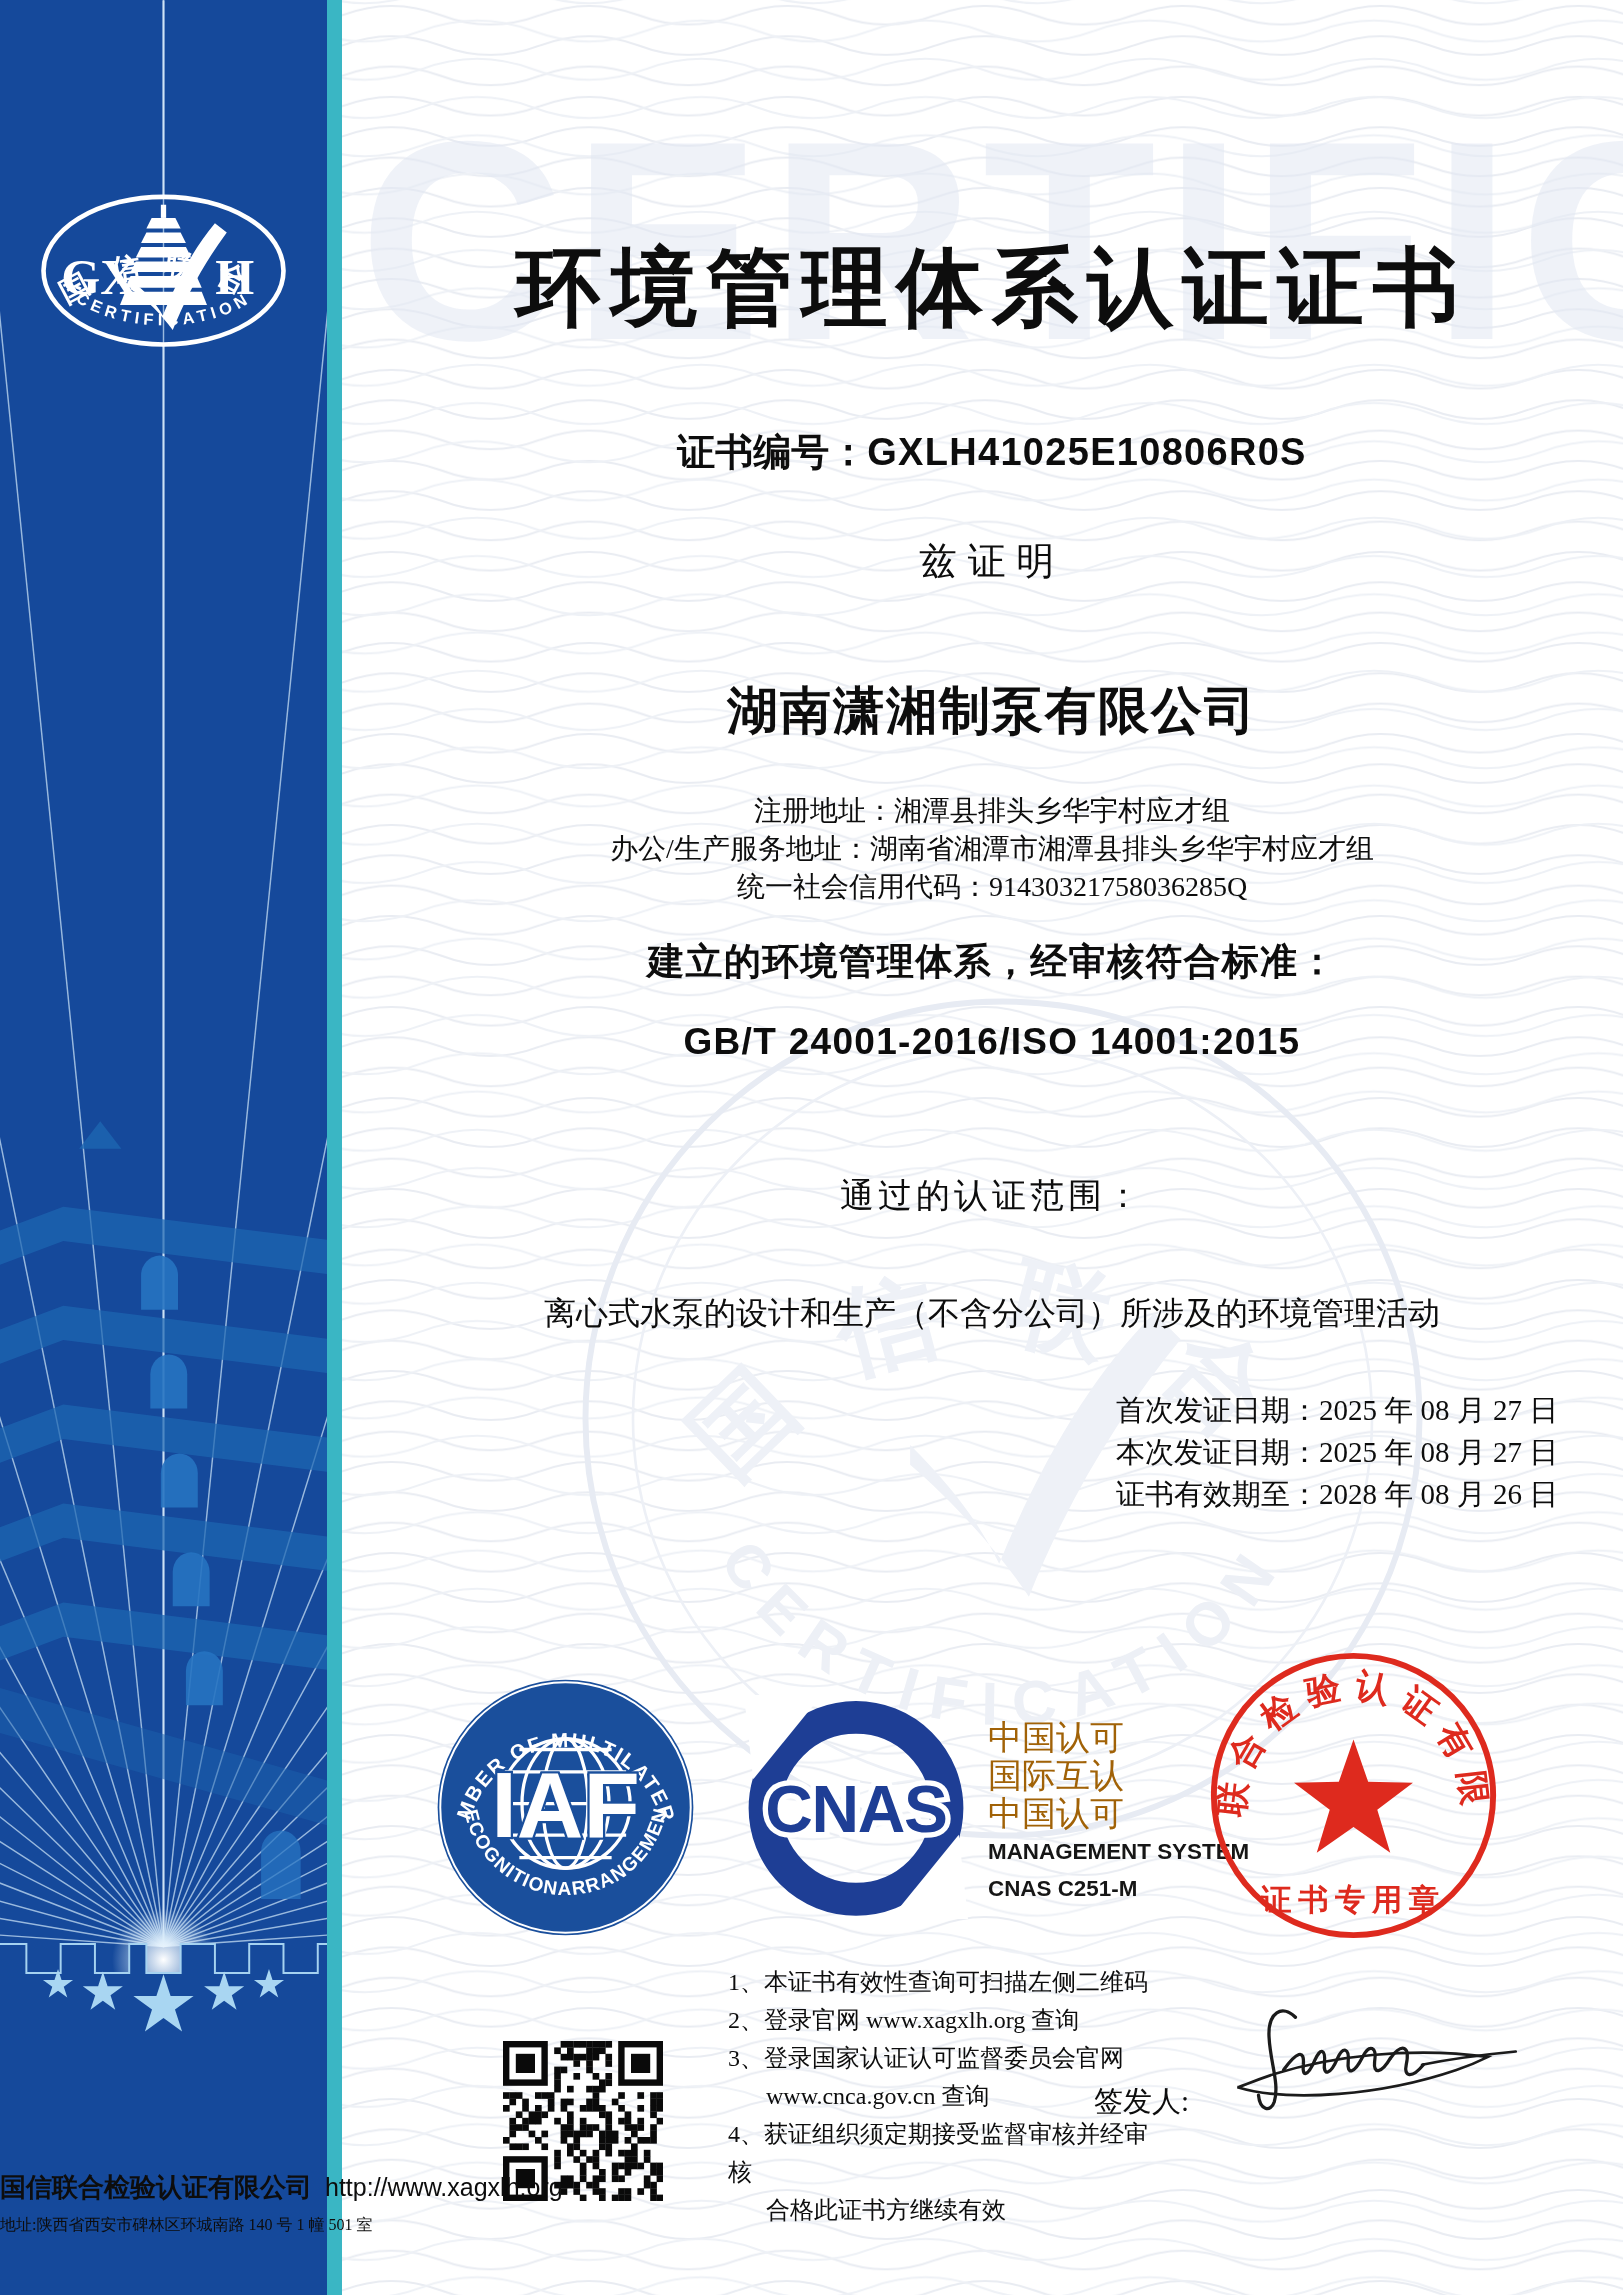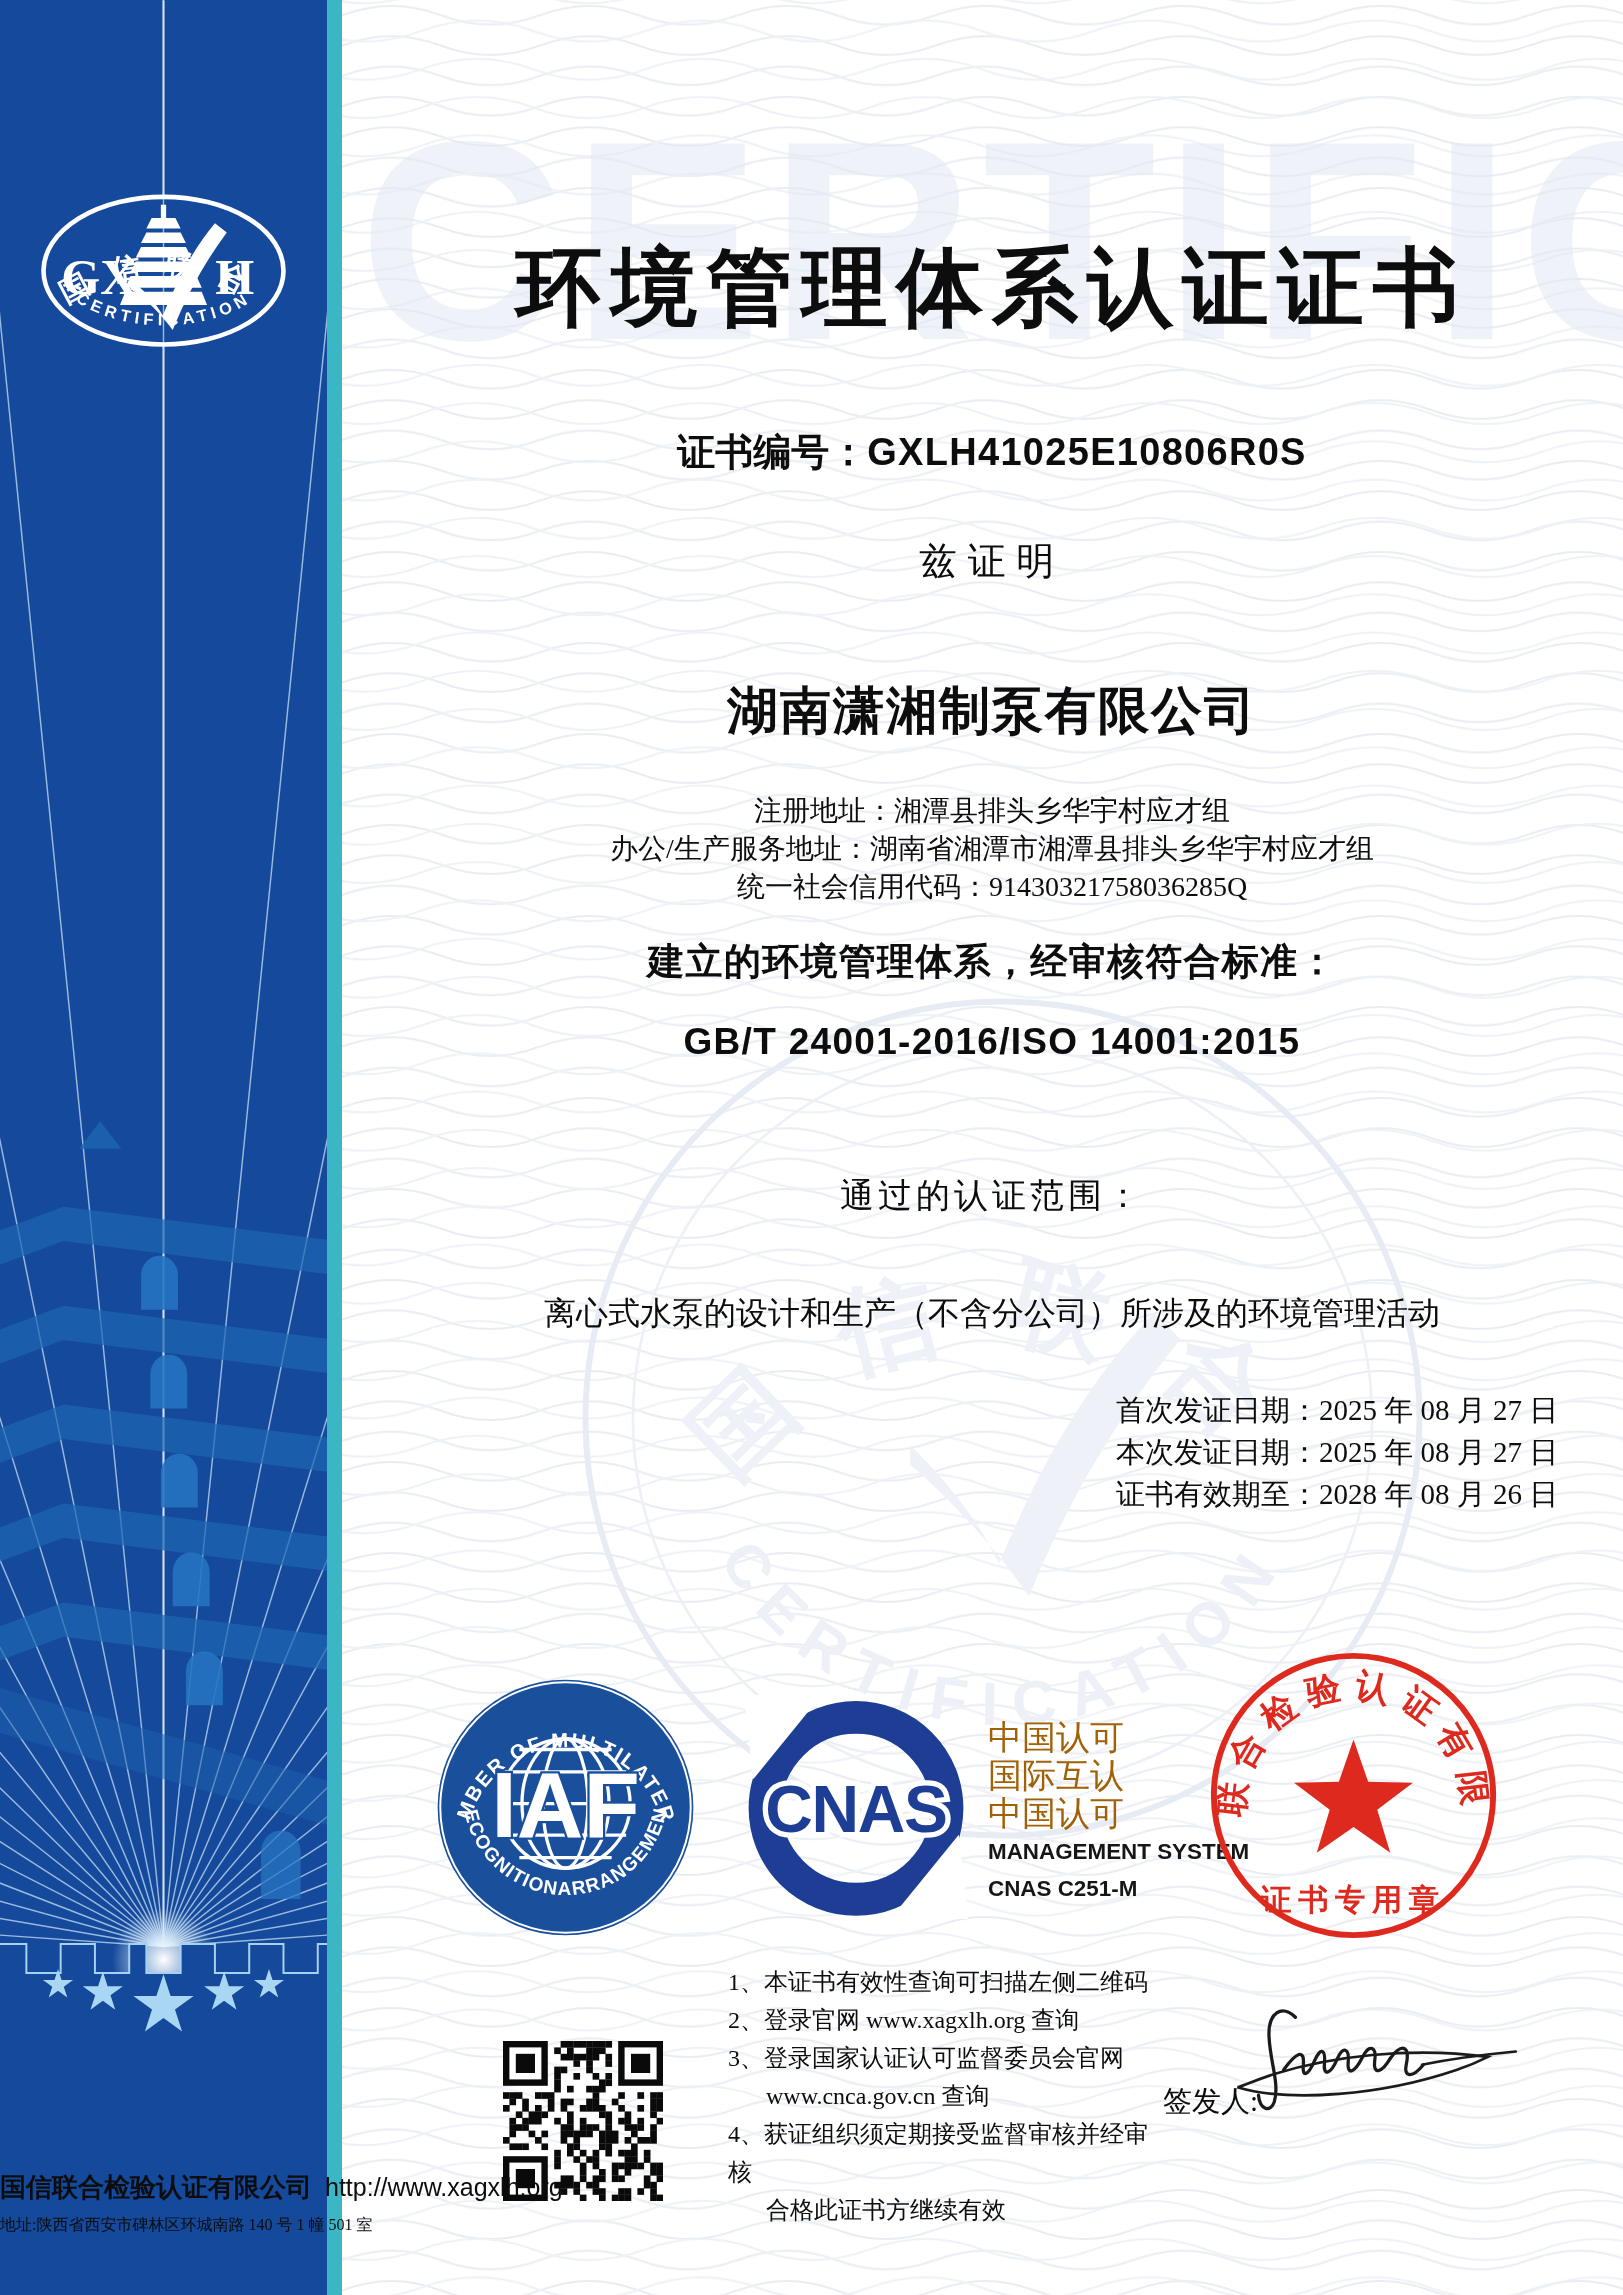--- a/index.html
+++ b/index.html
@@ -26,21 +26,21 @@
   #std-intro{left:0;right:0;top:937px;font-size:37px;font-weight:800;letter-spacing:1.3px;z-index:2;}
   #std-line{left:0;right:0;top:1021px;font-size:37px;font-weight:600;letter-spacing:1.3px;z-index:2;}
   #scope-label{left:0;right:0;top:1173px;font-size:34px;letter-spacing:4px;z-index:2;}
   #scope-text{left:0;right:0;top:1292px;font-size:32px;z-index:2;}
   #dates-block{left:765px;top:1381px;text-align:left;font-size:29px;line-height:42px;z-index:2;margin-top:8px;}
   #cnas-caption{left:988px;top:1719px;text-align:left;z-index:2;}
   #cnas-caption .zh{font-family:Liberation Serif, serif;font-size:34px;line-height:38px;color:#a16207;}
   #cnas-caption .en{font-size:22.4px;line-height:37px;font-weight:800;color:#161616;}
   #notes-block{left:728px;top:1963px;width:422px;text-align:left;font-size:24px;line-height:38px;z-index:2;}
   #notes-block .cont{padding-left:38px;}
-  #signer-label{left:1163px;top:2082px;font-size:29px;z-index:2;text-align:right;}
+  #signer-label{left:1094px;top:2082px;font-size:29px;z-index:2;text-align:right;}
   #footer-line1{left:0;right:0;top:2170px;font-size:26px;font-weight:600;z-index:2;}
   #footer-line1 .url{font-weight:500;font-size:25px;font-family:"Liberation Sans","DejaVu Sans",sans-serif;}
   #footer-line2{left:0;right:4px;top:2215px;font-size:16px;z-index:2;}
   svg{display:block;}
 </style>
 </head>
 <body>
 
 <div id="page">
 

